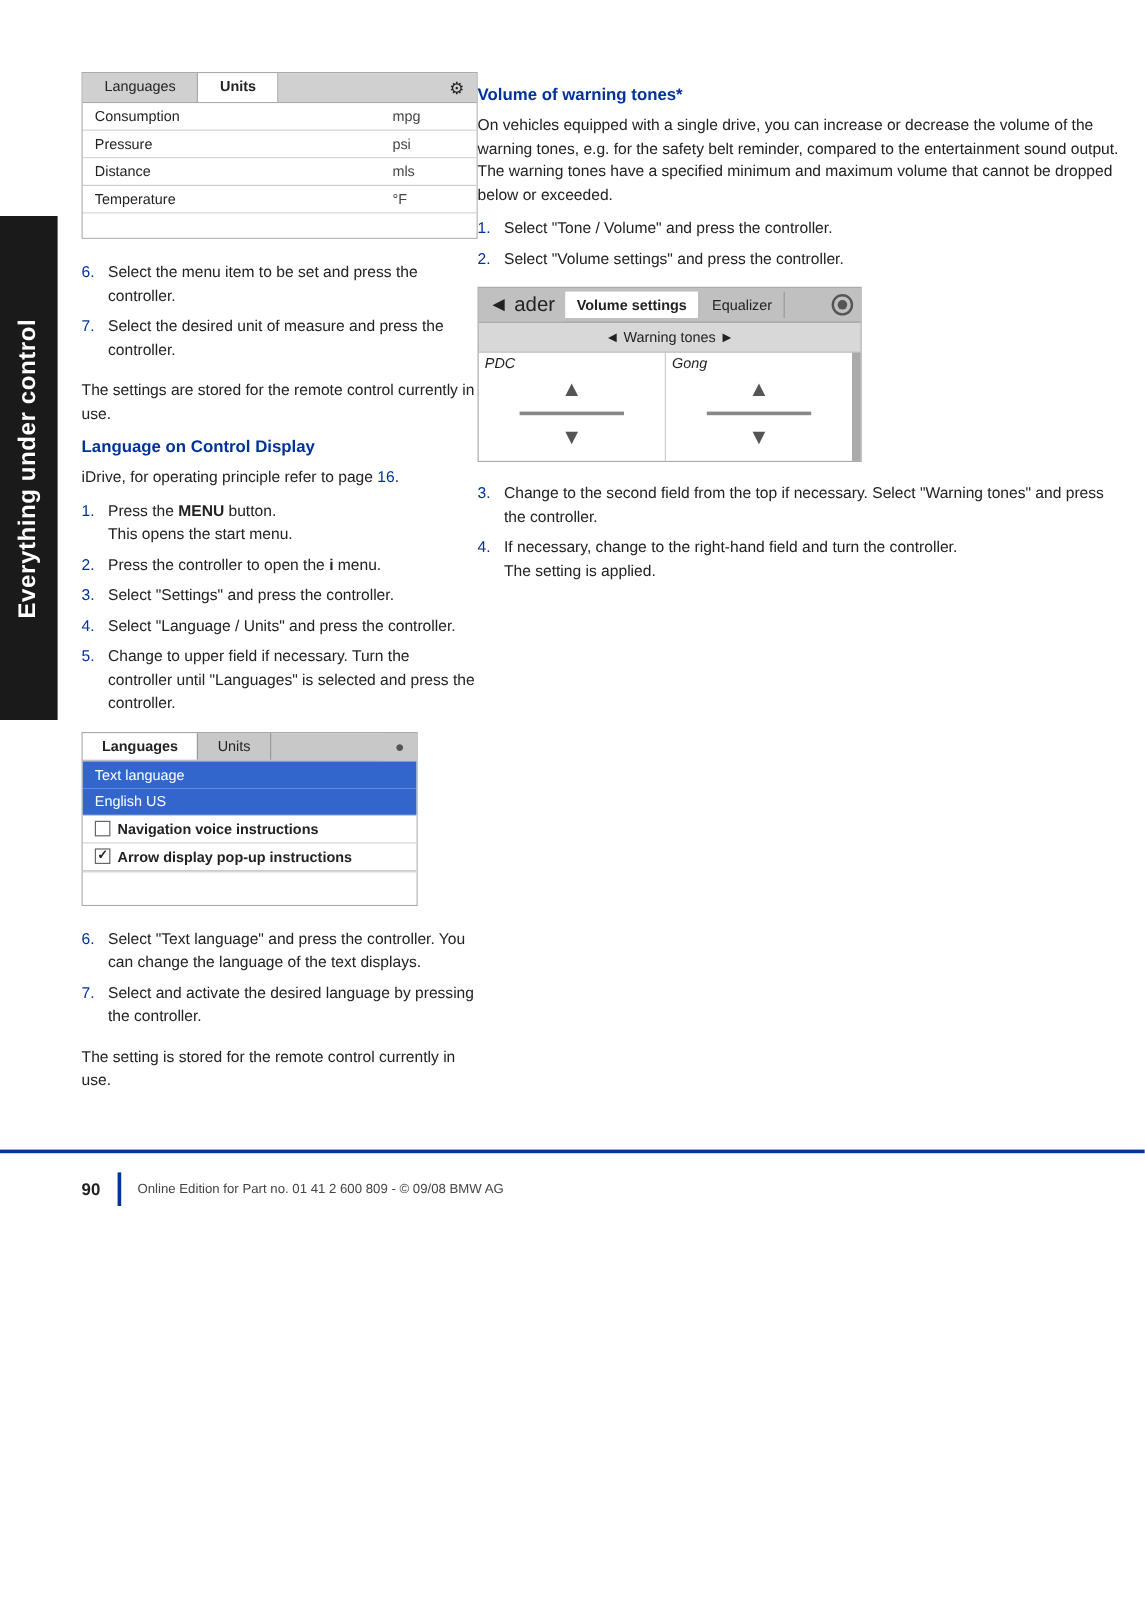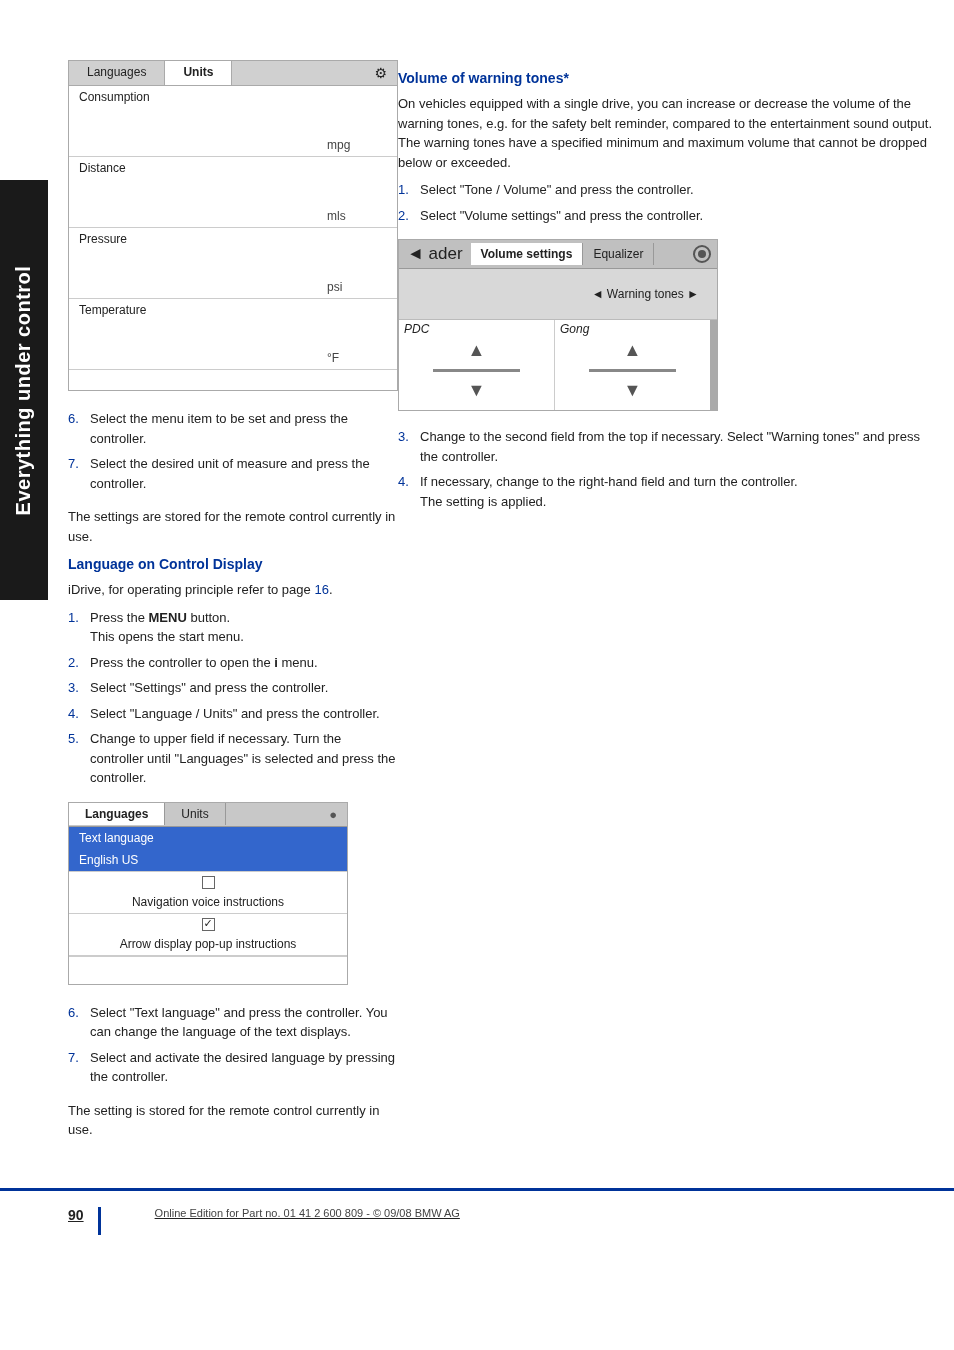--- a/index.html
+++ b/index.html
@@ -95,21 +95,20 @@
     .ui-row:last-child { border-bottom: none; }
     .ui-row-label {
       flex: 1;
       padding: 4px 10px;
       color: #222;
     }
     .ui-row-value {
       width: 80px;
       padding: 4px 10px;
       color: #444;
-      margin-top: 48px;
     }
 
     
     .instructions {
       margin-bottom: 14px;
     }
     .instruction-step {
       display: flex;
       margin-bottom: 6px;
       line-height: 1.5;
@@ -191,26 +190,27 @@
       padding: 4px 10px;
       color: #444;
     }
     .lang-row.highlighted .lang-row-label,
     .lang-row.highlighted .lang-row-value {
       background: #3366cc;
       color: #fff;
     }
     .lang-checkbox-row {
       display: flex;
-      flex-direction: column;
+      flex-direction: row;
       border-bottom: 1px solid #ccc;
       background: #fff;
       padding: 4px 10px;
       align-items: center;
       gap: 6px;
+      font-weight: bold;
     }
     .checkbox-box {
       width: 13px;
       height: 13px;
       border: 1px solid #666;
       background: #fff;
       display: inline-block;
       flex-shrink: 0;
     }
     .checkmark-box {
@@ -257,27 +257,27 @@
       font-weight: bold;
     }
     .vol-back {
       padding: 4px 8px;
       font-size: 17px;
       color: #222;
       background: #c0c0c0;
     }
     .vol-sub-header {
       text-align: center;
-      padding: 18px;
+      padding: 5px;
       background: #d8d8d8;
       border-bottom: 1px solid #bbb;
       font-size: 12px;
       display: flex;
       align-items: center;
-      justify-content: flex-end;
+      justify-content: center;
       gap: 4px;
     }
     .vol-body {
       display: flex;
       flex-direction: row;
       background: #fff;
       height: 90px;
     }
     .vol-col {
       flex: 1;
@@ -299,32 +299,31 @@
       width: 7px;
       background: #aaa;
     }
 
     
     .footer {
       border-top: 3px solid #003399;
       padding: 16px 20px 16px 68px;
       display: flex;
       flex-direction: row;
+      align-items: center;
       gap: 14px;
-      text-decoration: underline;
     }
     .page-number {
       font-size: 14px;
       font-weight: bold;
       color: #222;
     }
     .footer-text {
       font-size: 11px;
       color: #444;
-      margin-left: 40px;
     }
   </style>
 </head>
 <body>
 
 <div class="sidebar-label">
   <span>Everything under control</span>
 </div>
 
 <div class="main-content">
@@ -335,26 +334,26 @@
       <div class="ui-widget-header">
         <div class="ui-tab">Languages</div>
         <div class="ui-tab active">Units</div>
         <div class="ui-tab-icon">⚙</div>
       </div>
       <div class="ui-row">
         <div class="ui-row-label">Consumption</div>
         <div class="ui-row-value">mpg</div>
       </div>
       <div class="ui-row">
+        <div class="ui-row-label">Pressure</div>
+        <div class="ui-row-value">psi</div>
+      </div>
+      <div class="ui-row">
         <div class="ui-row-label">Distance</div>
         <div class="ui-row-value">mls</div>
-      </div>
-      <div class="ui-row">
-        <div class="ui-row-label">Pressure</div>
-        <div class="ui-row-value">psi</div>
       </div>
       <div class="ui-row">
         <div class="ui-row-label">Temperature</div>
         <div class="ui-row-value">°F</div>
       </div>
       <div style="height:20px; background:#fff;"></div>
     </div>
 
     <div class="instructions">
       <div class="instruction-step">

